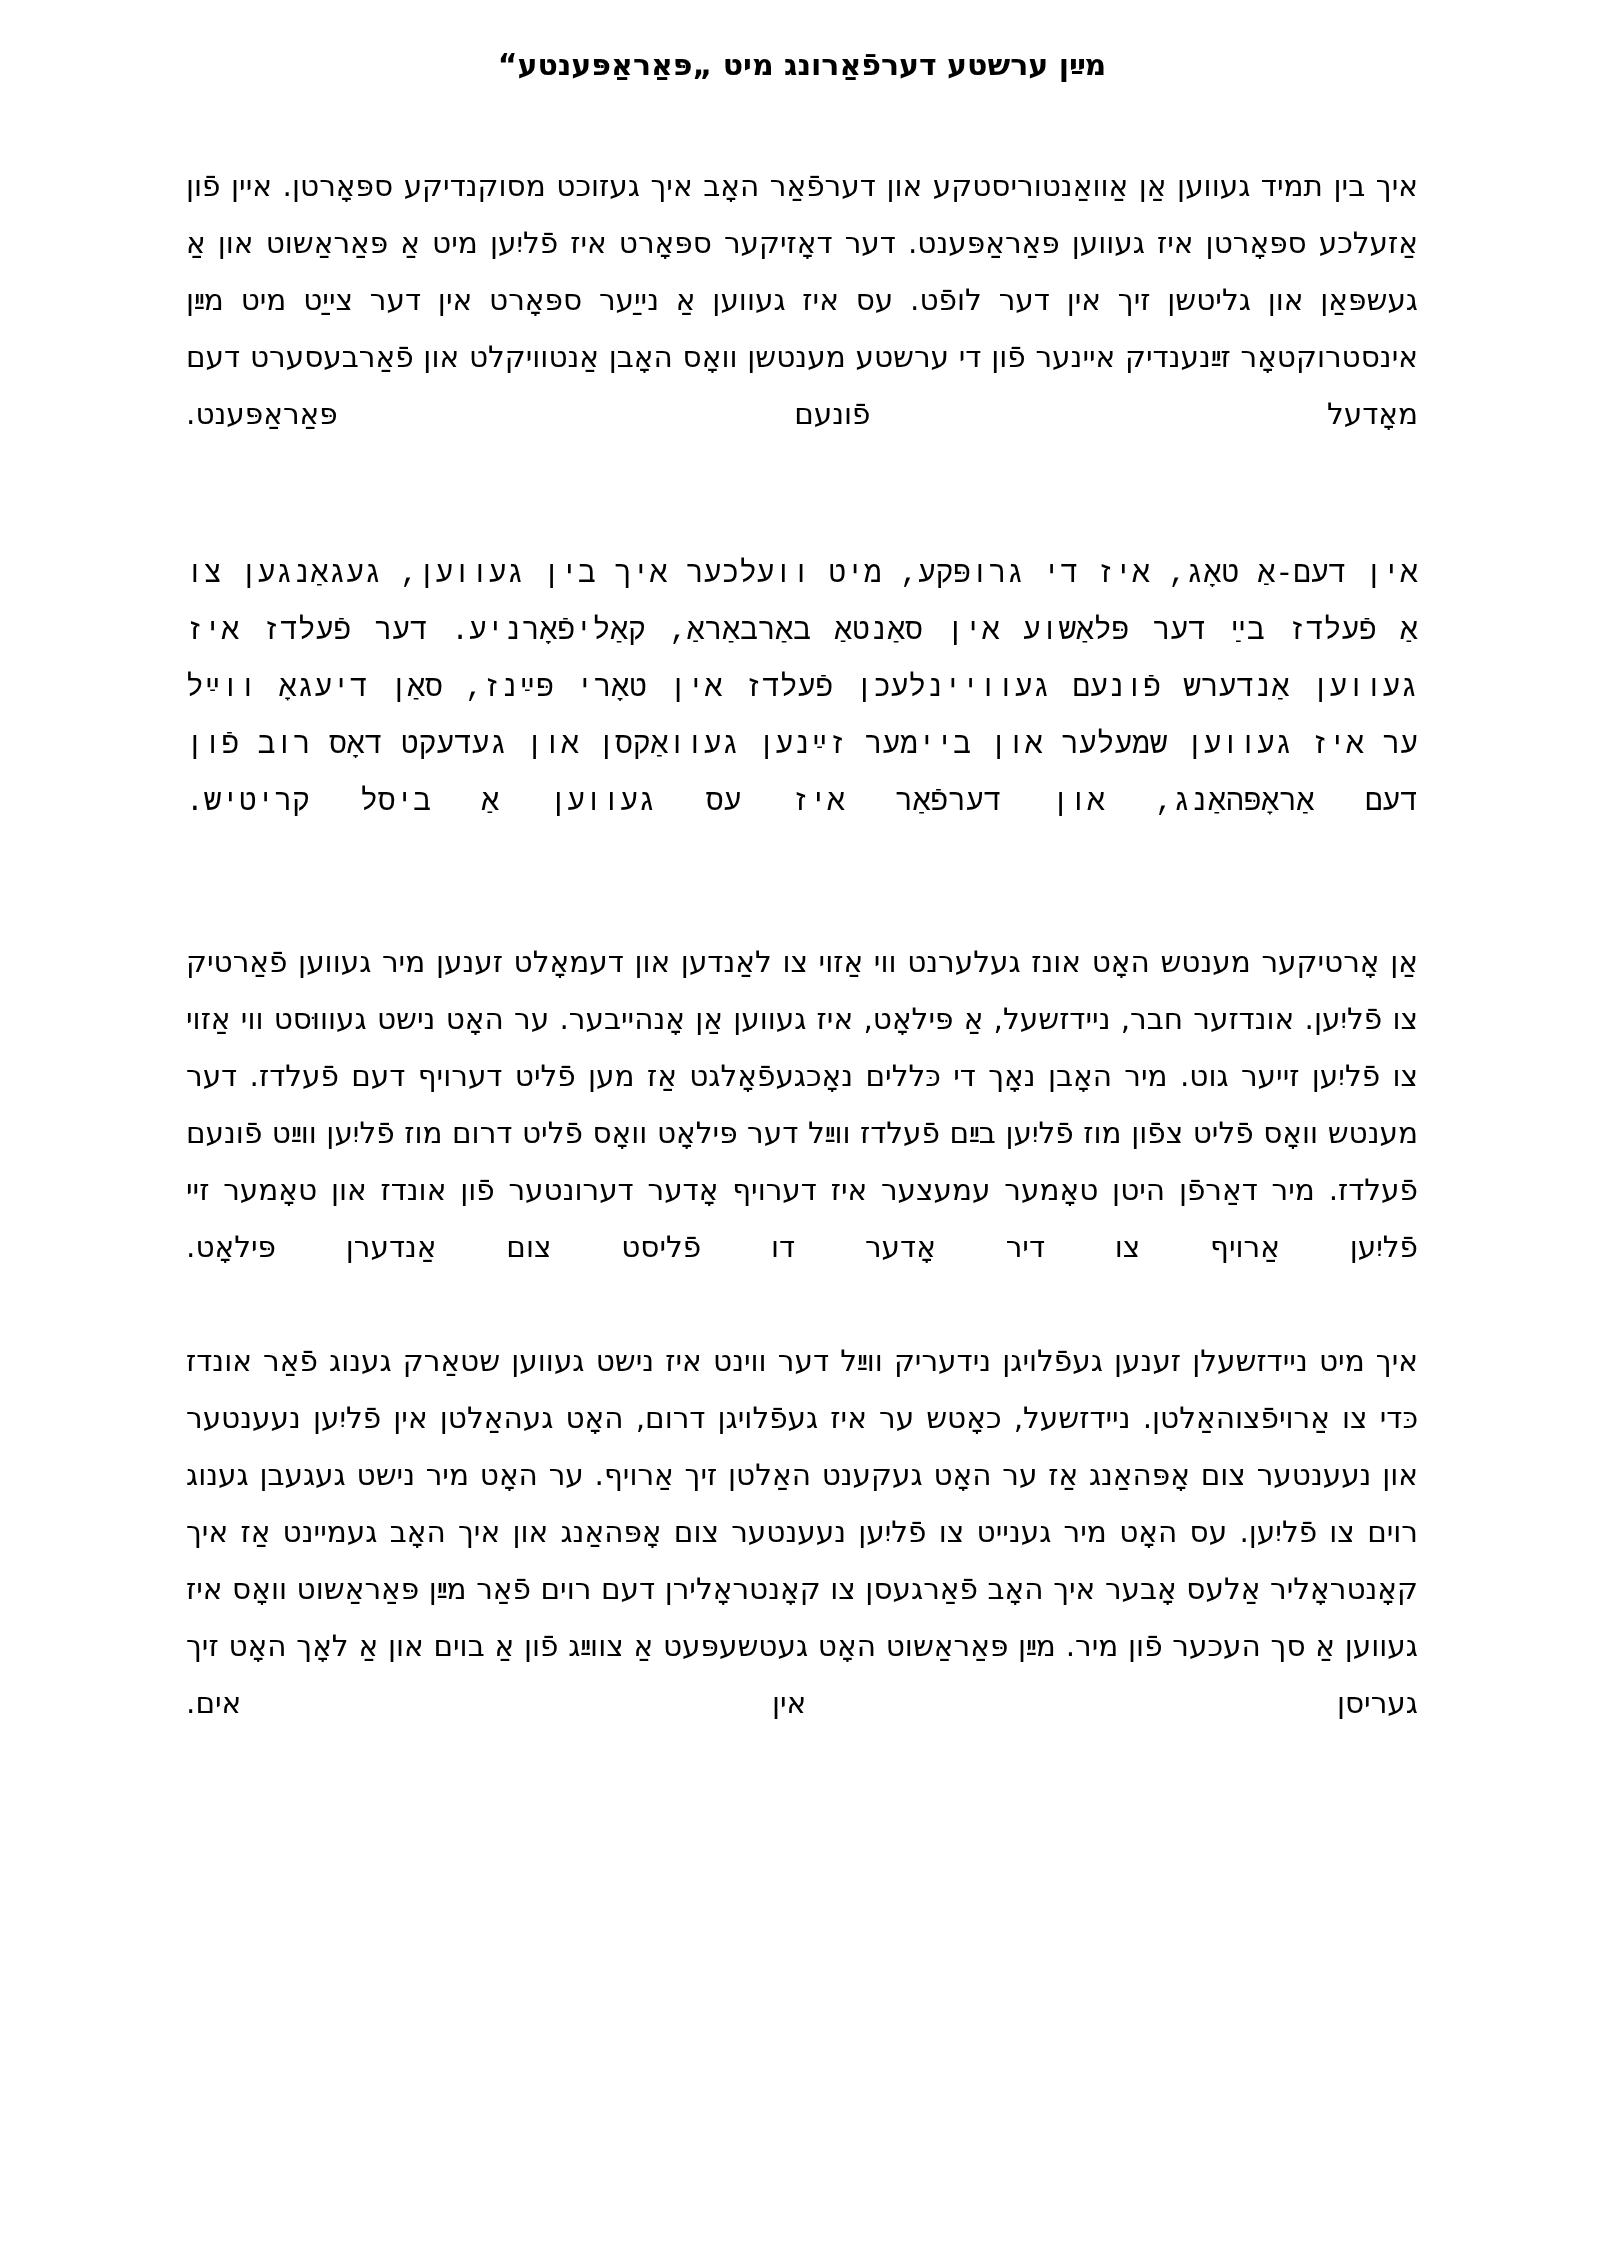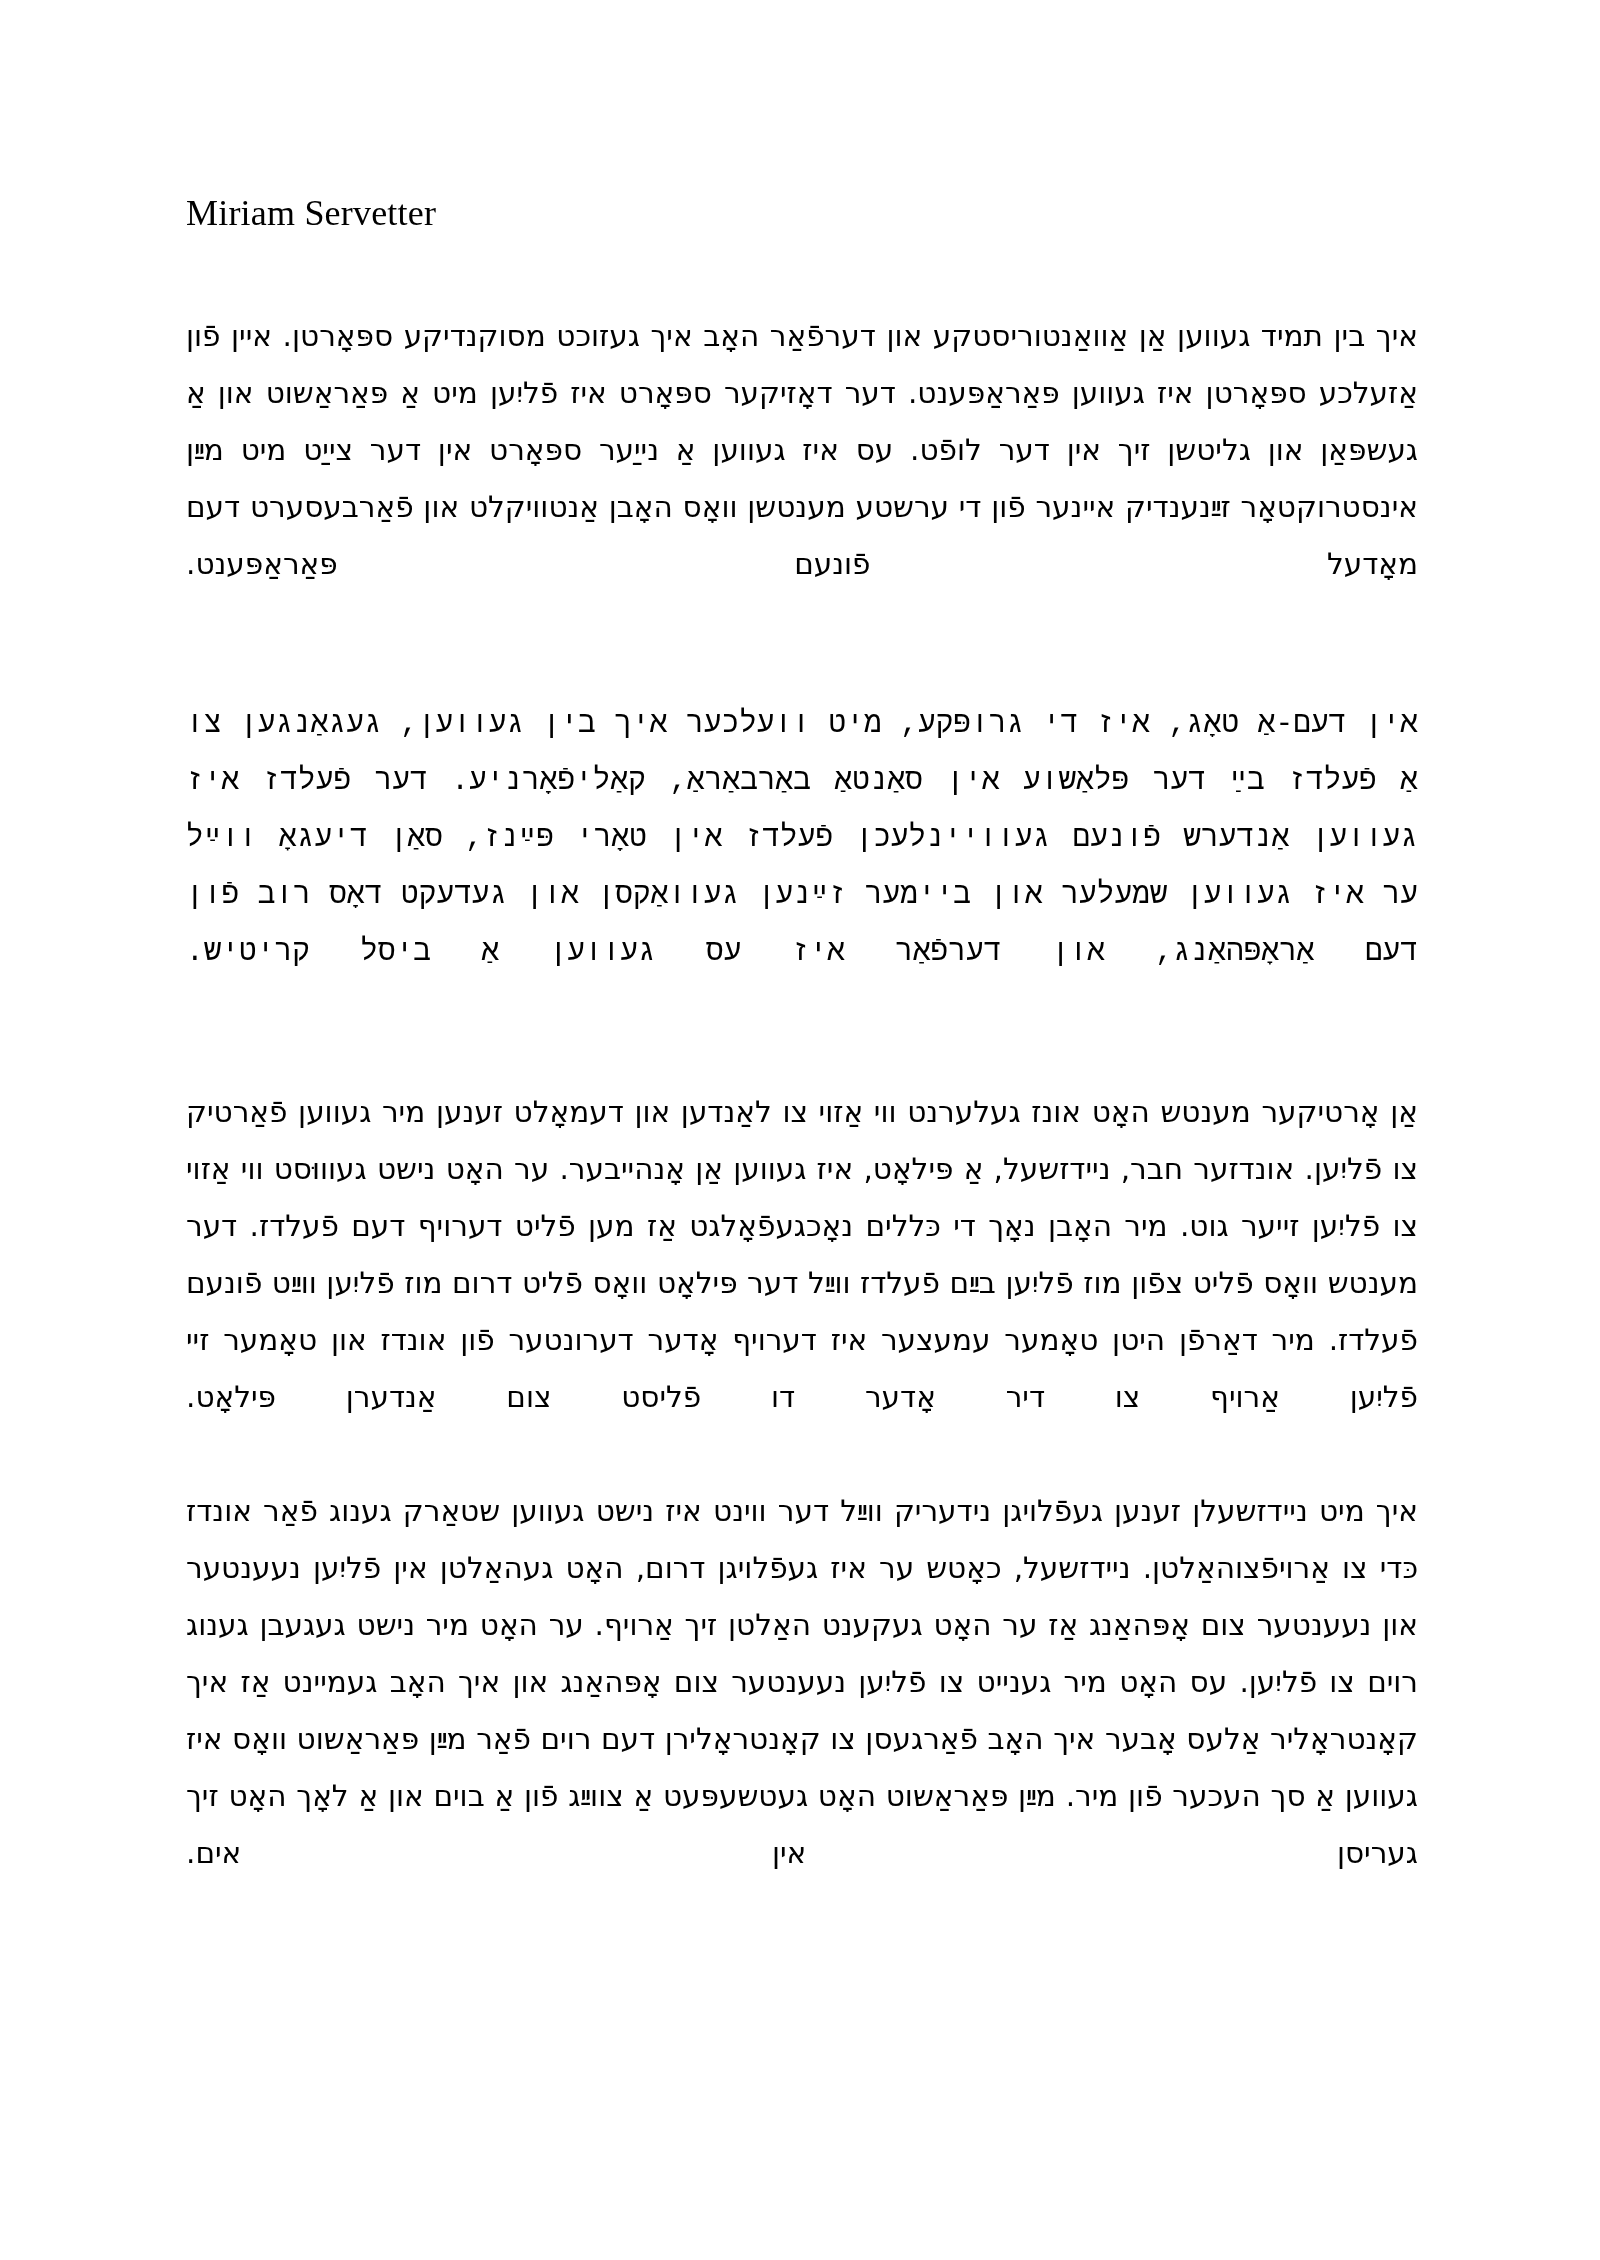--- a/index.html
+++ b/index.html
@@ -78,22 +78,22 @@
     display: inline-block;
     width: 100%;
   }
 </style>
 </head>
 <body>
 
 <div class="page">
   <div class="content">
 
-    <div class="byline">Miriam Servetter</div>
 
+    <h1 class="doc-title">מײַן ערשטע דערפֿאַרונג מיט „פּאַראַפּענטע“</h1>
 
     <div class="body-text">
       <p class="para-gap-1">איך בין תמיד געווען אַן אַוואַנטוריסטקע און דערפֿאַר האָב איך געזוכט מסוקנדיקע ספּאָרטן. איין פֿון אַזעלכע ספּאָרטן איז געווען פּאַראַפּענט. דער דאָזיקער ספּאָרט איז פֿליִען מיט אַ פּאַראַשוט און אַ געשפּאַן און גליטשן זיך אין דער לופֿט. עס איז געווען אַ נייַער ספּאָרט אין דער צייַט מיט מײַן אינסטרוקטאָר זײַנענדיק איינער פֿון די ערשטע מענטשן וואָס האָבן אַנטוויקלט און פֿאַרבעסערט דעם מאָדעל פֿונעם פּאַראַפּענט.</p>
       <p class="para-gap-2">אין דעם-אַ טאָג, איז די גרופּקע, מיט וועלכער איך בין געווען, געגאַנגען צו אַ פֿעלדז בײַ דער פּלאַשוע אין סאַנטאַ באַרבאַראַ, קאַליפֿאָרניע. דער פֿעלדז איז געווען אַנדערש פֿונעם געוויינלעכן פֿעלדז אין טאָרי פּײַנז, סאַן דיעגאָ ווײַל ער איז געווען שמעלער און ביימער זײַנען געוואַקסן און געדעקט דאָס רוב פֿון דעם אַראָפּהאַנג, און דערפֿאַר איז עס געווען אַ ביסל קריטיש.</p>
       <p class="para-gap-3">אַן אָרטיקער מענטש האָט אונז געלערנט ווי אַזוי צו לאַנדען און דעמאָלט זענען מיר געווען פֿאַרטיק צו פֿליִען. אונדזער חבר, ניידזשעל, אַ פּילאָט, איז געווען אַן אָנהייבער. ער האָט נישט געוווּסט ווי אַזוי צו פֿליִען זייער גוט. מיר האָבן נאָך די כּללים נאָכגעפֿאָלגט אַז מען פֿליט דערויף דעם פֿעלדז. דער מענטש וואָס פֿליט צפֿון מוז פֿליִען בײַם פֿעלדז ווײַל דער פּילאָט וואָס פֿליט דרום מוז פֿליִען ווײַט פֿונעם פֿעלדז. מיר דאַרפֿן היטן טאָמער עמעצער איז דערויף אָדער דערונטער פֿון אונדז און טאָמער זיי פֿליִען אַרויף צו דיר אָדער דו פֿליסט צום אַנדערן פּילאָט.</p>
       <p>איך מיט ניידזשעלן זענען געפֿלויגן נידעריק ווײַל דער ווינט איז נישט געווען שטאַרק גענוג פֿאַר אונדז כּדי צו אַרויפֿצוהאַלטן. ניידזשעל, כאָטש ער איז געפֿלויגן דרום, האָט געהאַלטן אין פֿליִען נעענטער און נעענטער צום אָפּהאַנג אַז ער האָט געקענט האַלטן זיך אַרויף. ער האָט מיר נישט געגעבן גענוג רוים צו פֿליִען. עס האָט מיר גענייט צו פֿליִען נעענטער צום אָפּהאַנג און איך האָב געמיינט אַז איך קאָנטראָליר אַלעס אָבער איך האָב פֿאַרגעסן צו קאָנטראָלירן דעם רוים פֿאַר מײַן פּאַראַשוט וואָס איז געווען אַ סך העכער פֿון מיר. מײַן פּאַראַשוט האָט געטשעפּעט אַ צווײַג פֿון אַ בוים און אַ לאָך האָט זיך געריסן אין אים.</p>
     </div>
 
   </div>
 </div>

